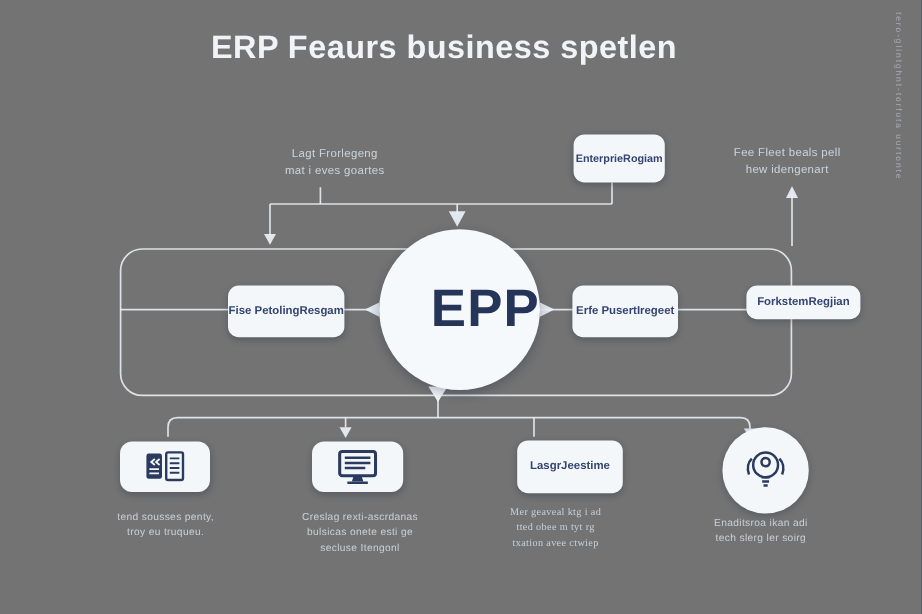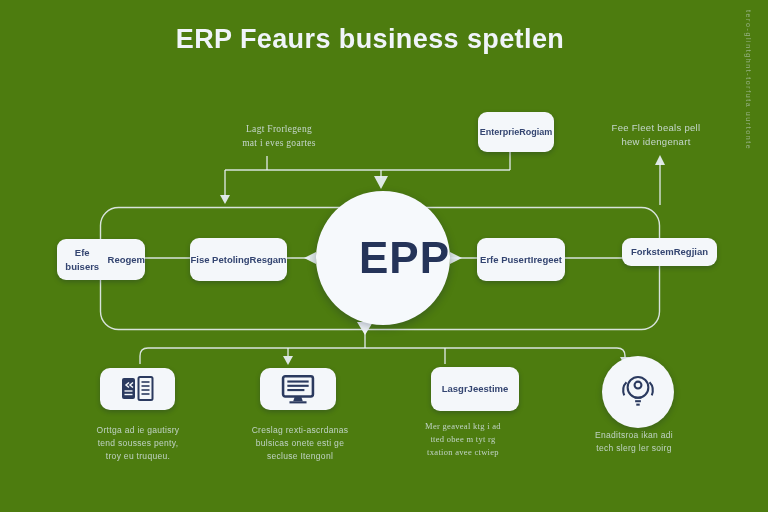--- a/index.html
+++ b/index.html
@@ -1,18 +1,18 @@
 <!DOCTYPE html>
 <html><head>
 <meta charset="utf-8">
 <style>
   html,body { margin:0; padding:0; background:#3c5675; }
   .canvas {
     position:relative; width:768px; height:512px; overflow:hidden;
-    background:#4d7c0f;
+    background:#737373;
     font-family:"Liberation Sans", sans-serif;
   }
   .wires { position:absolute; left:0; top:0; z-index:1; }
   .title {
     position:absolute; top:24px; left:0; right:28px; text-align:center;
     color:#f0f4f9; font-size:27px; font-weight:600; letter-spacing:.4px; z-index:2;
   }
   .note {
     position:absolute; z-index:2; text-align:center;
     color:rgba(222,233,243,.82); font-size:9.5px; line-height:1.5; letter-spacing:.3px;
@@ -82,37 +82,33 @@
       <polygon points="283,356 293,356 288,365"></polygon>
       <polygon points="620,357 630,357 625,366"></polygon>
     </g>
     <polygon points="357,322 373,322 365,335" fill="#f2f6fa"></polygon>
   </svg>
 
   <div class="title">ERP Feaurs business spetlen</div>
 
   <div class="watermark">tero-glintghnt-torfuta uurtonte</div>
 
-  <div class="note" style="left:205px; top:122px; width:148px;font-family:Liberation Serif, serif;">
+  <div class="note" style="left:205px; top:122px; width:148px;">
     <div>Lagt Frorlegeng</div>
     <div>mat i eves goartes</div>
   </div>
   <div class="card" style="left:478px; top:112px; width:76px; height:40px; font-size:9px;">
     <span>Enterprie</span>
     <span>Rogiam</span>
   </div>
   <div class="note" style="left:594px; top:121px; width:124px;">
     <div>Fee Fleet beals pell</div>
     <div>hew idengenart</div>
   </div>
 
-  <div class="card" style="left:57px; top:239px; width:88px; height:41px;">
-    <span>Efe buisers</span>
-    <span>Reogem</span>
-  </div>
   <div class="card" style="left:190px; top:238px; width:97px; height:43px;">
     <span>Fise Petoling</span>
     <span>Resgam</span>
   </div>
   <div class="hub">
     <span>EPP</span>
   </div>
   <div class="card" style="left:477px; top:238px; width:88px; height:43px;">
     <span>Erfe Pusert</span>
     <span>Iregeet</span>
@@ -161,21 +157,20 @@
         <path d="M17,25 h6"></path>
         <path d="M17.5,28 h5"></path>
         <path d="M18.5,31 h3"></path>
         <path d="M8,23 Q5.5,16 10,11.5"></path>
         <path d="M32,23 Q34.5,16 30,11.5"></path>
       </g>
     </svg>
   </div>
 
   <div class="note caption" style="left:72px; top:424px; width:132px;">
-    <div>Orttga ad ie gautisry</div>
     <div>tend sousses penty,</div>
     <div>troy eu truqueu.</div>
   </div>
   <div class="note caption" style="left:234px; top:424px; width:132px;">
     <div>Creslag rexti-ascrdanas</div>
     <div>bulsicas onete esti ge</div>
     <div>secluse Itengonl</div>
   </div>
   <div class="note caption" style="left:397px; top:420px; width:132px;font-family:Liberation Serif, serif;">
     <div>Mer geaveal ktg i ad</div>

